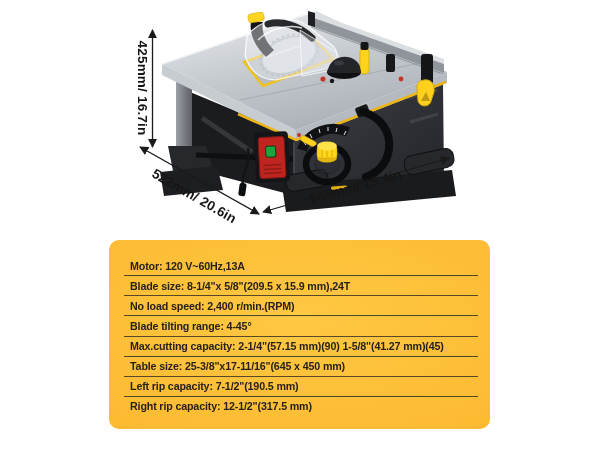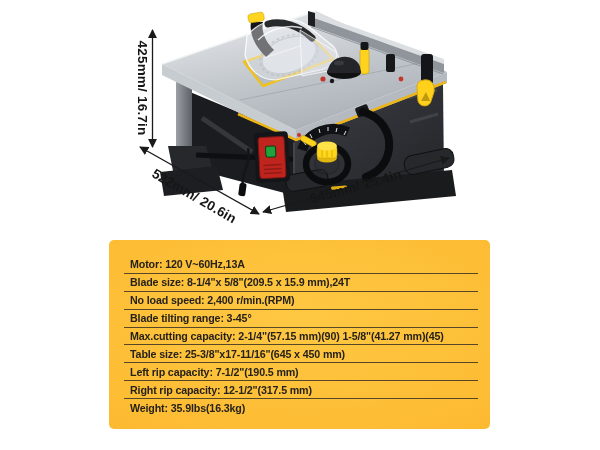--- a/index.html
+++ b/index.html
@@ -3,21 +3,21 @@
 <meta charset="utf-8">
 <style>
   html,body{margin:0;padding:0;background:#ffffff;}
   .stage{
     position:relative;width:600px;height:450px;background:#ffffff;overflow:hidden;
     font-family:"Liberation Sans",sans-serif;
   }
   .saw-svg{position:absolute;left:0;top:0;}
   .dim-label{font-weight:bold;font-size:13.5px;fill:#161616;letter-spacing:.2px;}
   .spec-panel{
-    position:absolute;left:109px;top:240px;width:381px;height:189px;border-radius:5px;
+    position:absolute;left:109px;top:240px;width:381px;height:189px;border-radius:10px;
     background:radial-gradient(140% 130% at 50% 42%, #ffc843 0%, #fcba31 55%, #f0a42e 100%);
     box-sizing:border-box;padding:16px 12px 13px 15px;
     display:flex;flex-direction:column;justify-content:flex-end;
   }
   .spec-row{
     flex:1;display:flex;align-items:center;
     font-size:10.7px;font-weight:bold;color:#26221b;letter-spacing:-0.15px;
     white-space:nowrap;padding-left:6px;
   }
   .spec-row:not(:last-child){border-bottom:1px solid rgba(58,49,35,0.85);}
@@ -169,21 +169,20 @@
     <g>
       <line x1="263" y1="212" x2="449" y2="158" stroke="#1a1a1a" stroke-width="1.3" marker-start="url(#arr)" marker-end="url(#arr)"></line>
       <text class="dim-label" text-anchor="middle" transform="translate(357,191) rotate(-15.5)">645mm/ 25.4in</text>
     </g>
   </svg>
 
   <div class="spec-panel">
     <div class="spec-row">Motor: 120 V~60Hz,13A</div>
     <div class="spec-row">Blade size: 8-1/4"x 5/8"(209.5 x 15.9 mm),24T</div>
     <div class="spec-row">No load speed: 2,400 r/min.(RPM)</div>
-    <div class="spec-row">Blade tilting range: 3-45°</div>
+    <div class="spec-row">Blade tilting range: 4-45°</div>
     <div class="spec-row">Max.cutting capacity: 2-1/4"(57.15 mm)(90) 1-5/8"(41.27 mm)(45)</div>
     <div class="spec-row">Table size: 25-3/8"x17-11/16"(645 x 450 mm)</div>
     <div class="spec-row">Left rip capacity: 7-1/2"(190.5 mm)</div>
     <div class="spec-row">Right rip capacity: 12-1/2"(317.5 mm)</div>
-    <div class="spec-row">Weight: 35.9lbs(16.3kg)</div>
   </div>
 
 </div>
 
 </body></html>

